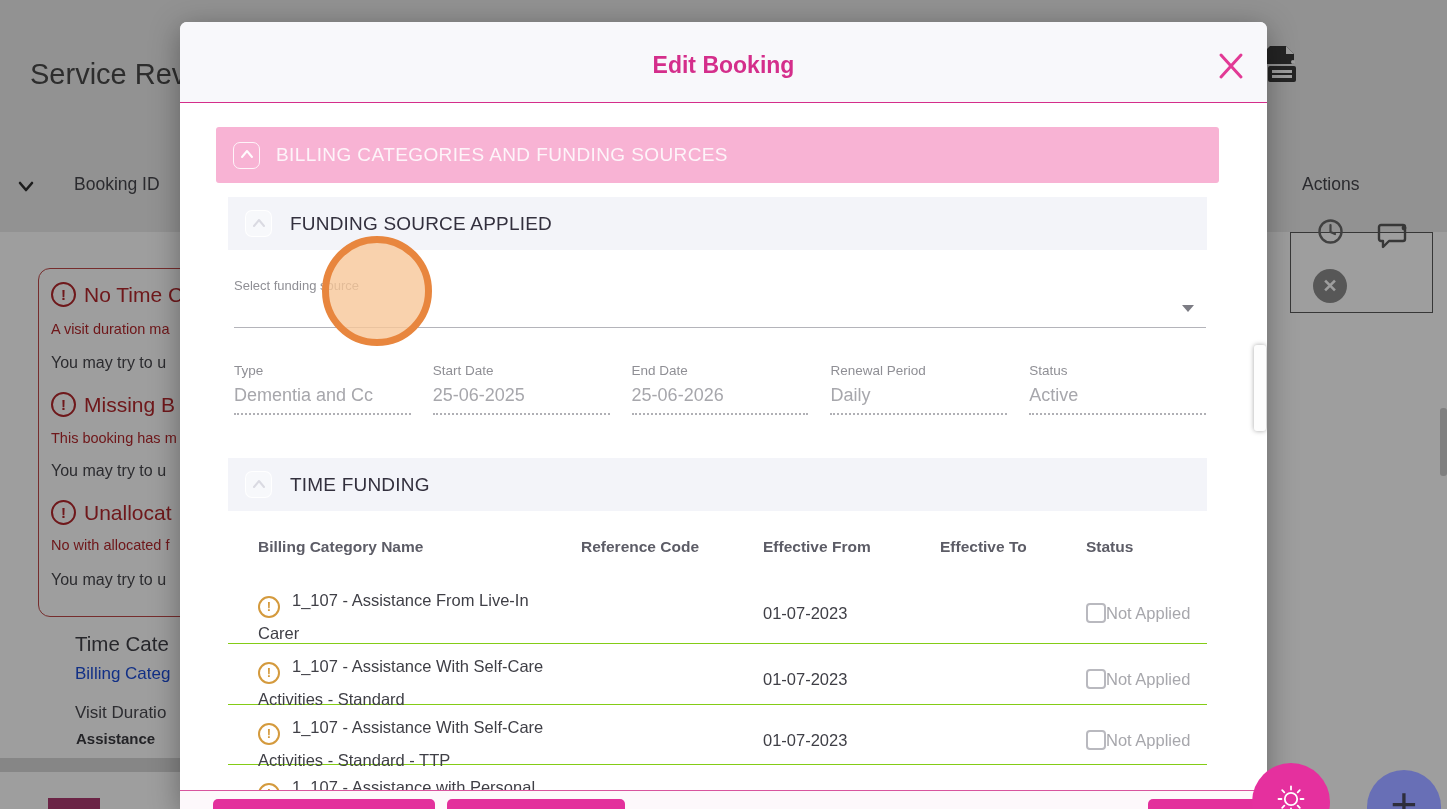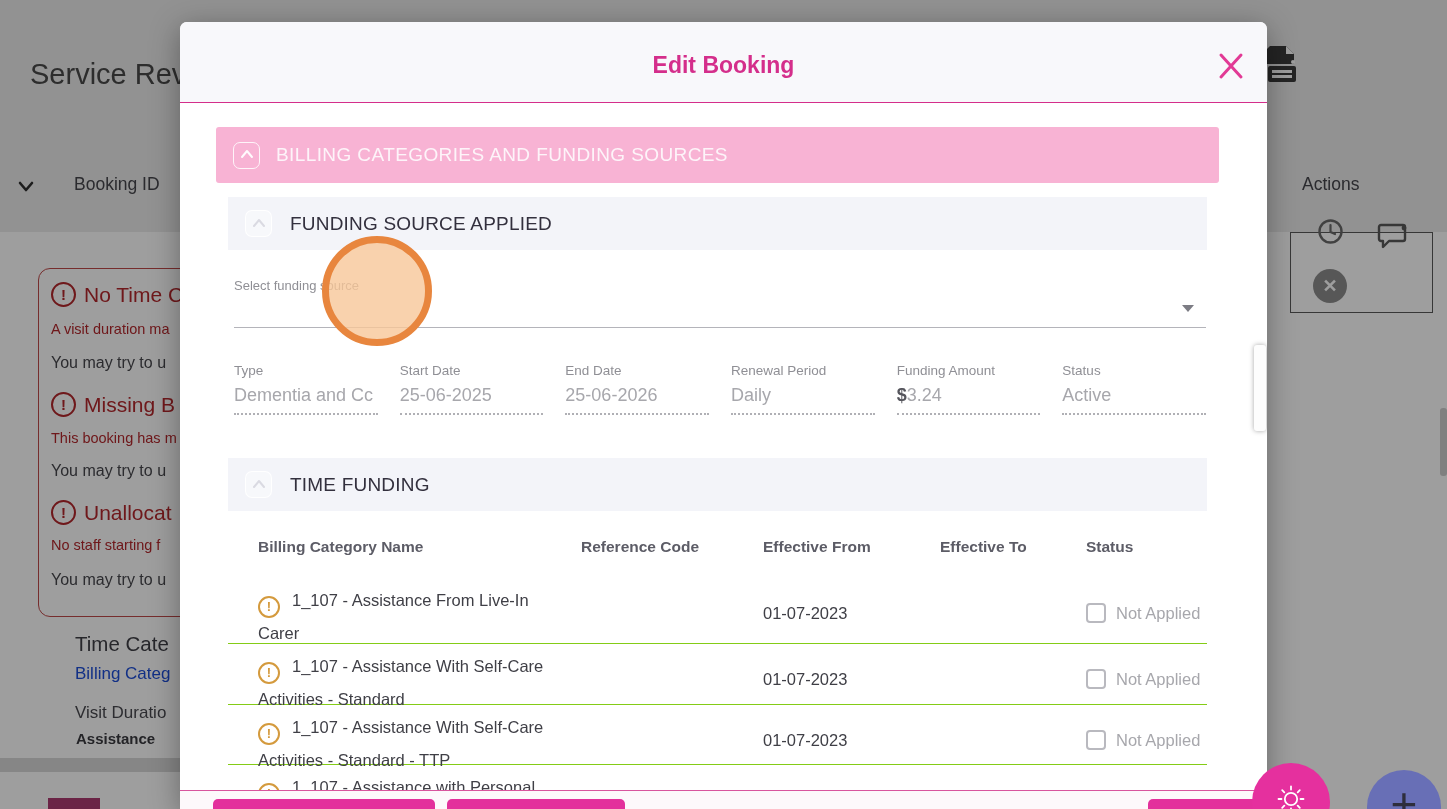--- a/index.html
+++ b/index.html
@@ -71,21 +71,21 @@
   .tc-headers { position:absolute; left:48px; top:516px; width:979px; display:grid; grid-template-columns:323px 182px 177px 146px 1fr; padding-left:30px; }
   .tc-headers .col { font-size:15.5px; font-weight:600; color:#5c5c66; white-space:nowrap; }
 
   .tc-rows { position:absolute; left:48px; top:556px; width:979px; height:212px; overflow:hidden; }
   .tc-row { display:grid; grid-template-columns:323px 182px 177px 146px 1fr; padding-left:30px; align-items:center; }
   .tc-row + .tc-row { border-top:1px solid #84cc16; }
   .tc-row.r1 { height:65px; } .tc-row.r2 { height:61px; } .tc-row.r3 { height:60px; } .tc-row.r4 { height:60px; }
   .tc-name { font-size:16.5px; color:#3f3f46; line-height:31px; padding-right:33px; align-self:start; padding-top:7px; }
   .warn-icon { display:inline-flex; width:22px; height:22px; border:2px solid #d49a3d; border-radius:50%; color:#d49a3d; font-weight:bold; font-size:13px; align-items:center; justify-content:center; vertical-align:-5px; margin-right:12px; }
   .tc-date { font-size:16.5px; color:#3f3f46; white-space:nowrap; }
-  .tc-status { display:flex; align-items:center; gap:10px; white-space:nowrap; }
+  .tc-status { display:flex; align-items:center; white-space:nowrap; }
   .checkbox { width:20px; height:20px; border:2px solid #b9b9bf; border-radius:4px; background:#ffffff; flex:0 0 auto; }
   .tc-status-label { font-size:16.5px; color:#a7a7ac; }
 
   .modal-scroll-thumb { position:absolute; right:1px; top:323px; width:12px; height:86px; background:#fdfdfd; border-radius:3px; box-shadow:0 0 5px rgba(0,0,0,0.35); z-index:25; }
 
   .modal-footer { position:absolute; left:0; top:768px; width:100%; height:19px; background:#fdf8fb; border-top:1px solid #d8559e; }
   .footer-btn { position:absolute; top:8px; height:30px; background:#e3309c; border:none; border-radius:5px; cursor:pointer; }
   .footer-btn.b1 { left:33px; width:222px; }
   .footer-btn.b2 { left:267px; width:178px; }
   .footer-btn.b3 { left:968px; width:180px; }
@@ -143,21 +143,21 @@
       </div>
       <div class="alert-detail" style="top:161px;">This booking has m</div>
       <div class="alert-hint" style="top:193px;">You may try to u</div>
 
       <div class="alert-item" style="top:231px;">
         <div class="alert-title-row">
           <span class="alert-icon">!</span>
           <span>Unallocat</span>
         </div>
       </div>
-      <div class="alert-detail" style="top:268px;">No staff starting f</div>
+      <div class="alert-detail" style="top:268px;">No with allocated f</div>
       <div class="alert-hint" style="top:302px;">You may try to u</div>
     </div>
 
     <div class="bg-detail tc-title">Time Cate</div>
     <div class="bg-detail bc-label">Billing Categ</div>
     <div class="bg-detail vd-label">Visit Duratio</div>
     <div class="bg-detail desc-label">Assistance</div>
     <div class="bg-bottom-strip"></div>
     <div class="bg-maroon-chip"></div>
 
@@ -222,24 +222,20 @@
         <div class="field-label">Start Date</div>
         <div class="field-value">25-06-2025</div>
       </div>
       <div class="field">
         <div class="field-label">End Date</div>
         <div class="field-value">25-06-2026</div>
       </div>
       <div class="field">
         <div class="field-label">Renewal Period</div>
         <div class="field-value">Daily</div>
-      </div>
-      <div class="field">
-        <div class="field-label">Funding Amount</div>
-        <div class="field-value"><span class="field-prefix">$</span><span>3.24</span></div>
       </div>
       <div class="field">
         <div class="field-label">Status</div>
         <div class="field-value">Active</div>
       </div>
     </div>
 
     <div class="section-head timecat">
       <span class="collapse-box on-gray">
         <svg width="16" height="16" viewBox="0 0 16 16">

